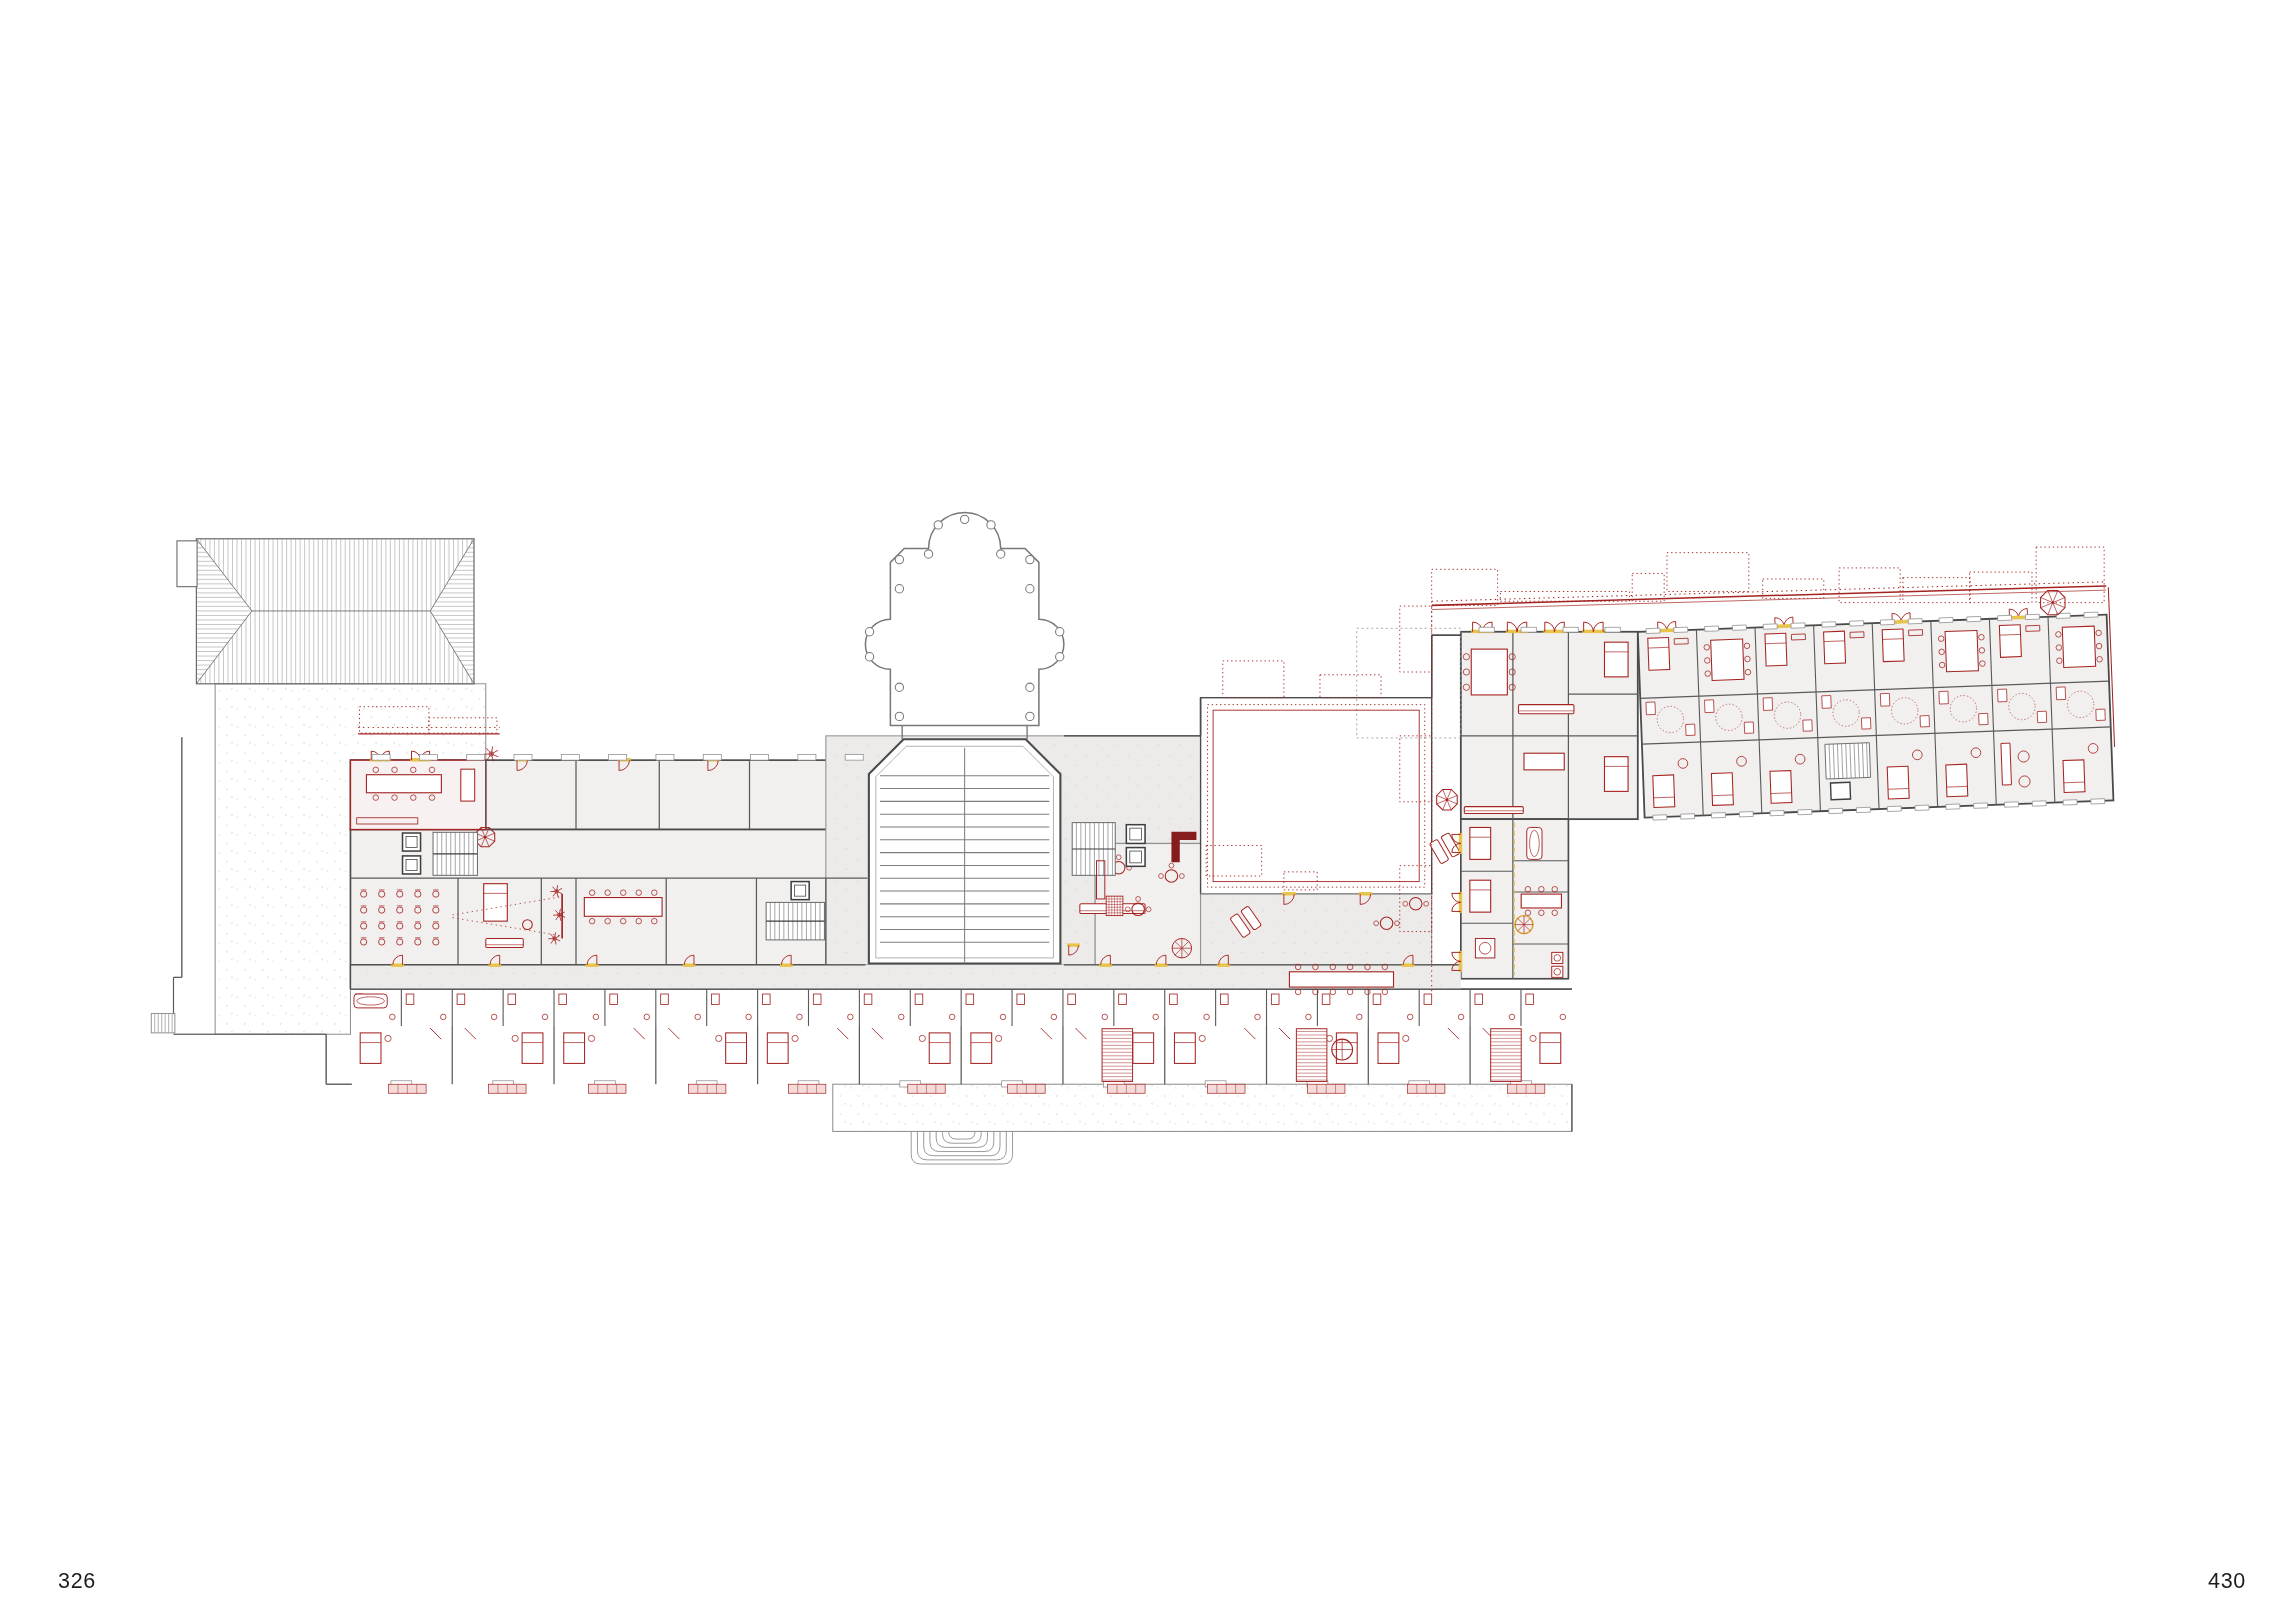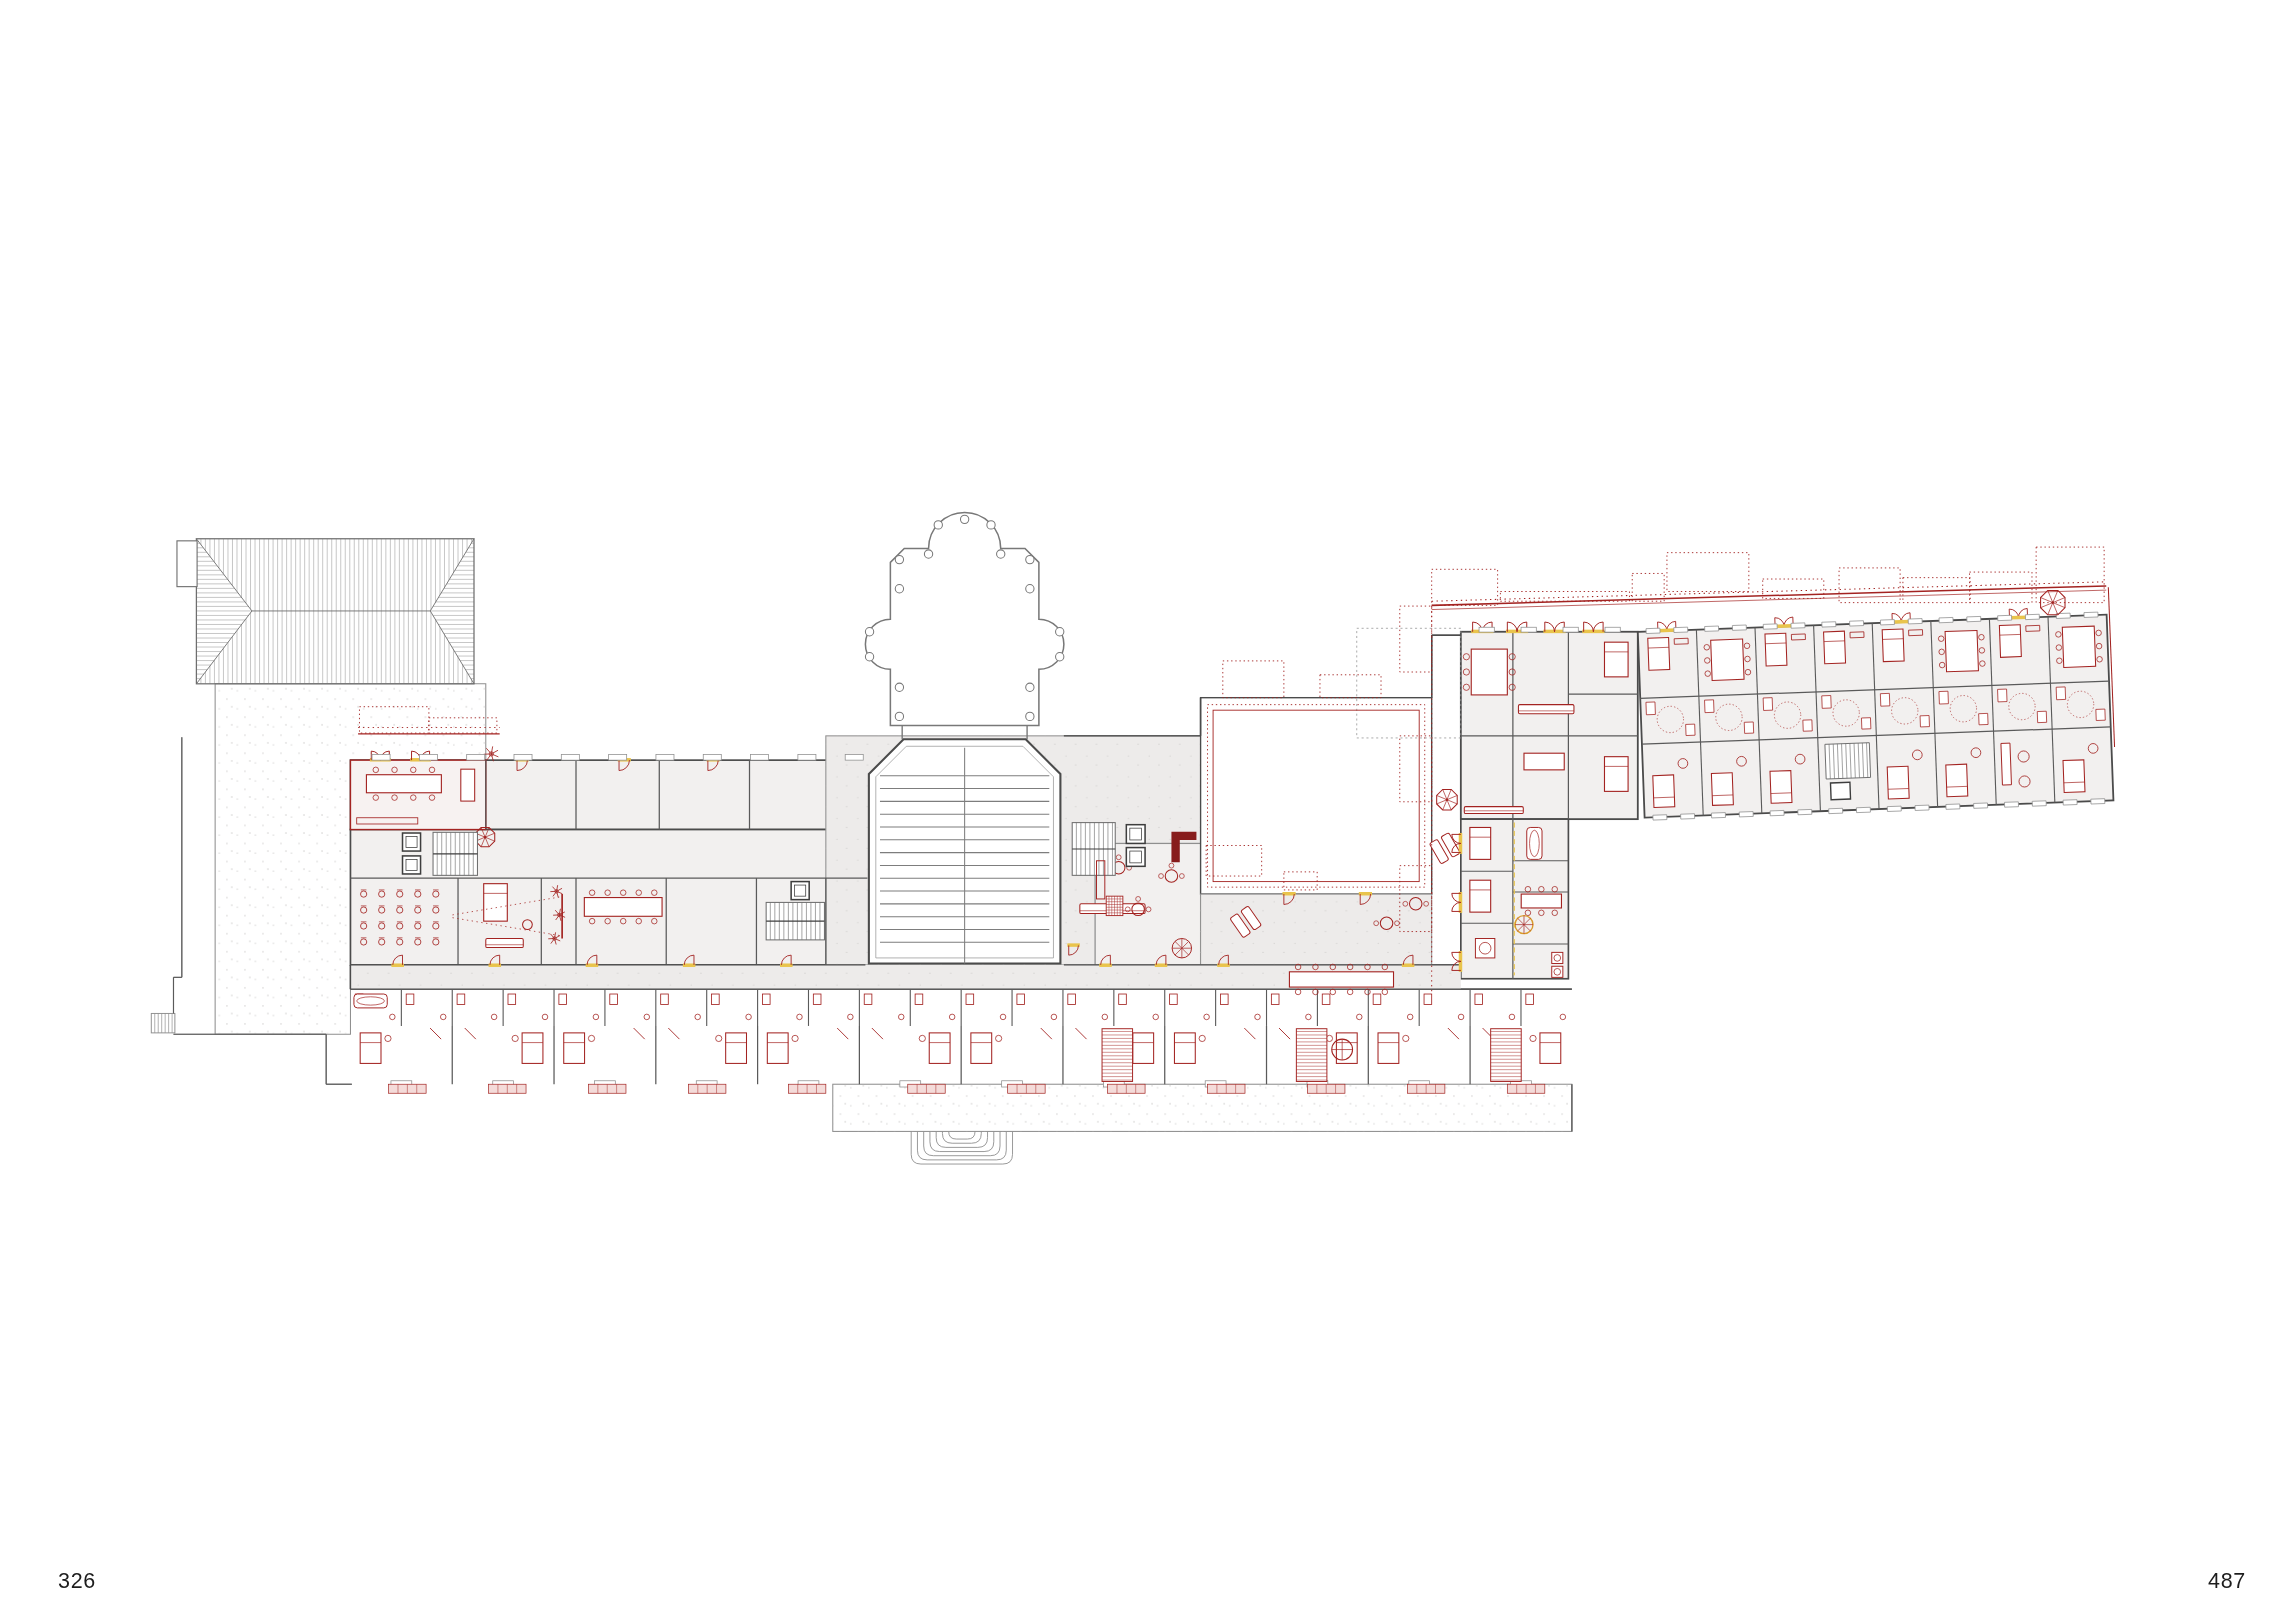--- a/index.html
+++ b/index.html
@@ -1160,15 +1160,15 @@
           <rect x="1149.7272727272727" y="1087" width="26" height="8" fill="#ffffff" stroke="#8f8f8f" stroke-width="1.1"></rect>
           <rect x="1217.909090909091" y="1087" width="26" height="8" fill="#ffffff" stroke="#8f8f8f" stroke-width="1.1"></rect>
           <rect x="2131.25" y="903.5" width="22" height="7" fill="#ffffff" stroke="#8f8f8f" stroke-width="1.1"></rect>
           <rect x="2191.75" y="903.5" width="22" height="7" fill="#ffffff" stroke="#8f8f8f" stroke-width="1.1"></rect>
           <rect x="2252.25" y="903.5" width="22" height="7" fill="#ffffff" stroke="#8f8f8f" stroke-width="1.1"></rect>
           <rect x="2312.75" y="903.5" width="22" height="7" fill="#ffffff" stroke="#8f8f8f" stroke-width="1.1"></rect>
         </g>
       </g>
   </svg>
   <div class="pagenum" id="pg-left">326</div>
-  <div class="pagenum" id="pg-right">487</div>
+  <div class="pagenum" id="pg-right">430</div>
 </div>
 
 
 </body></html>

